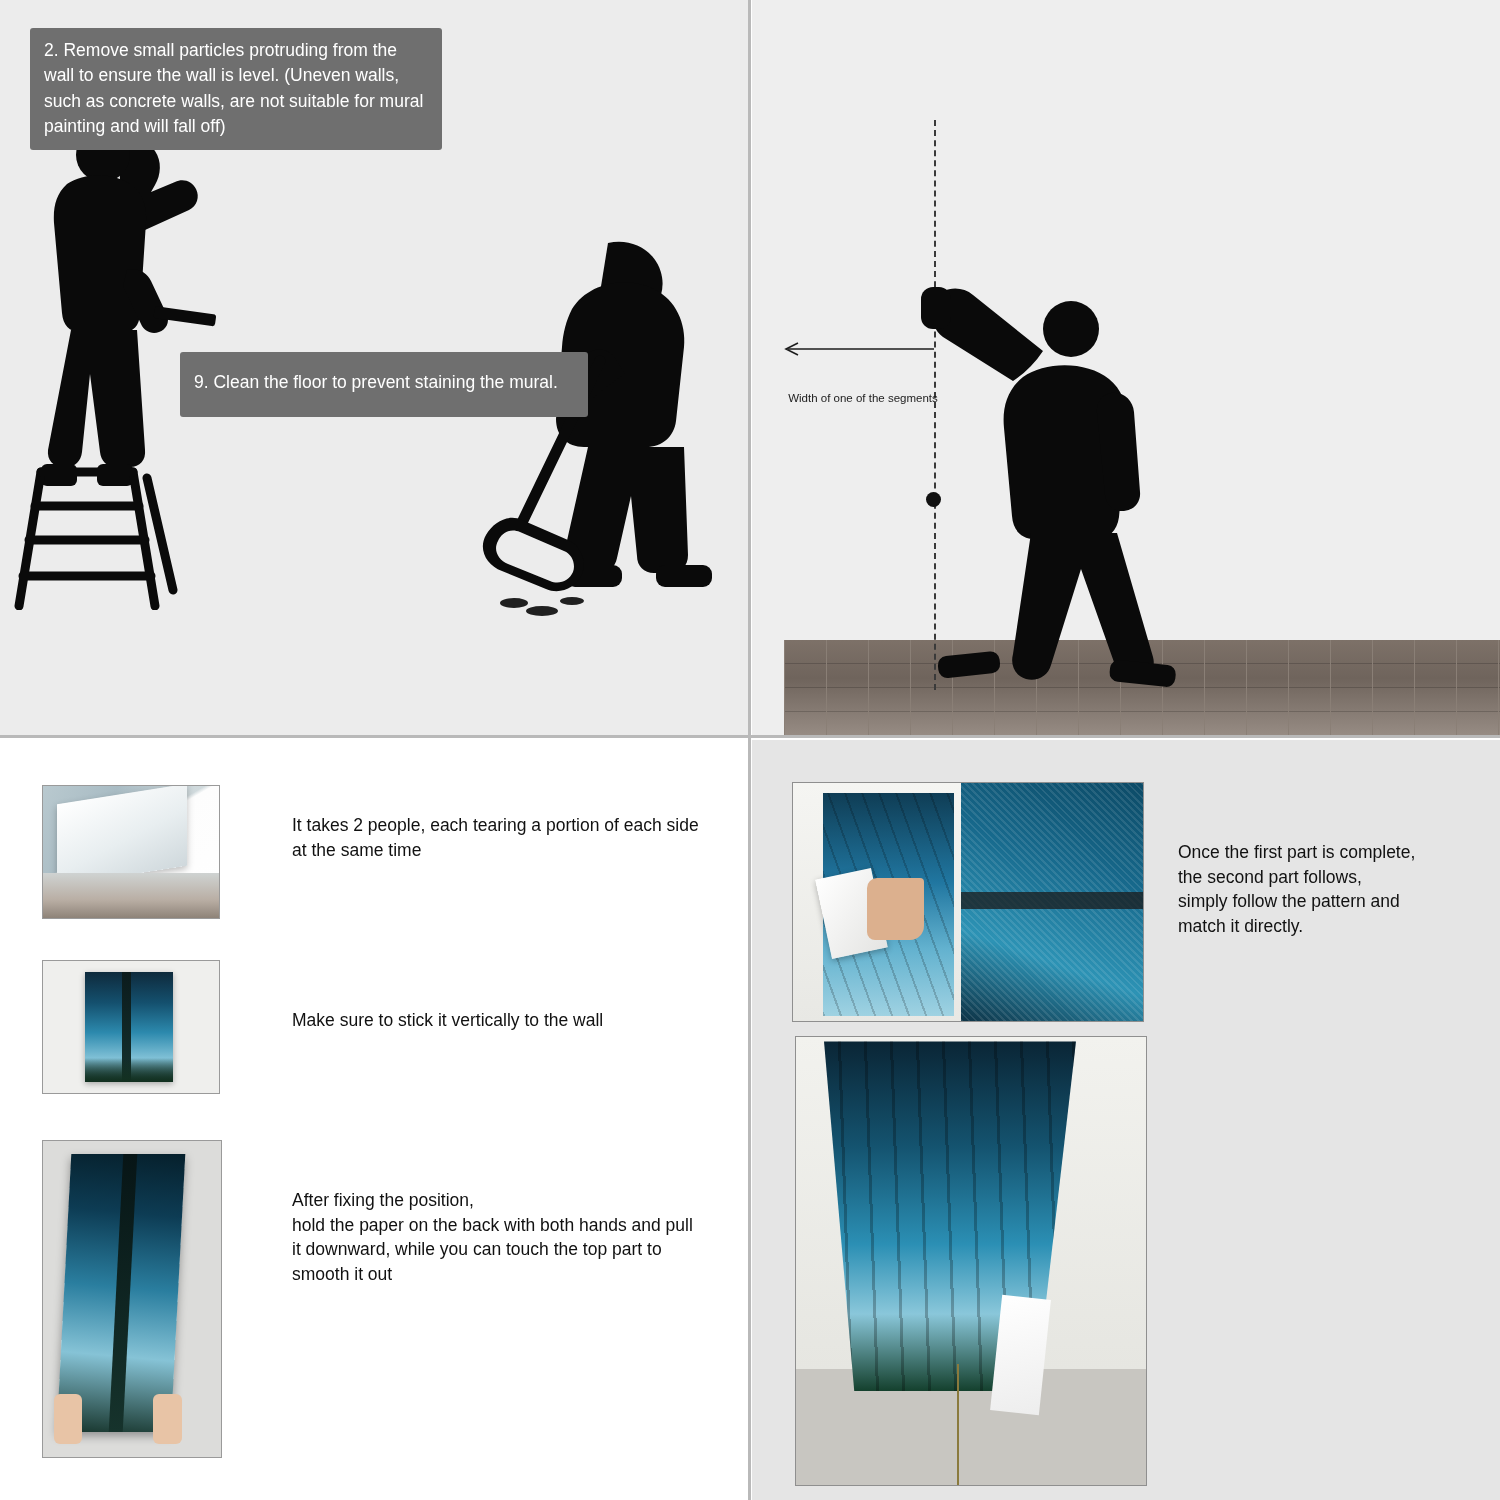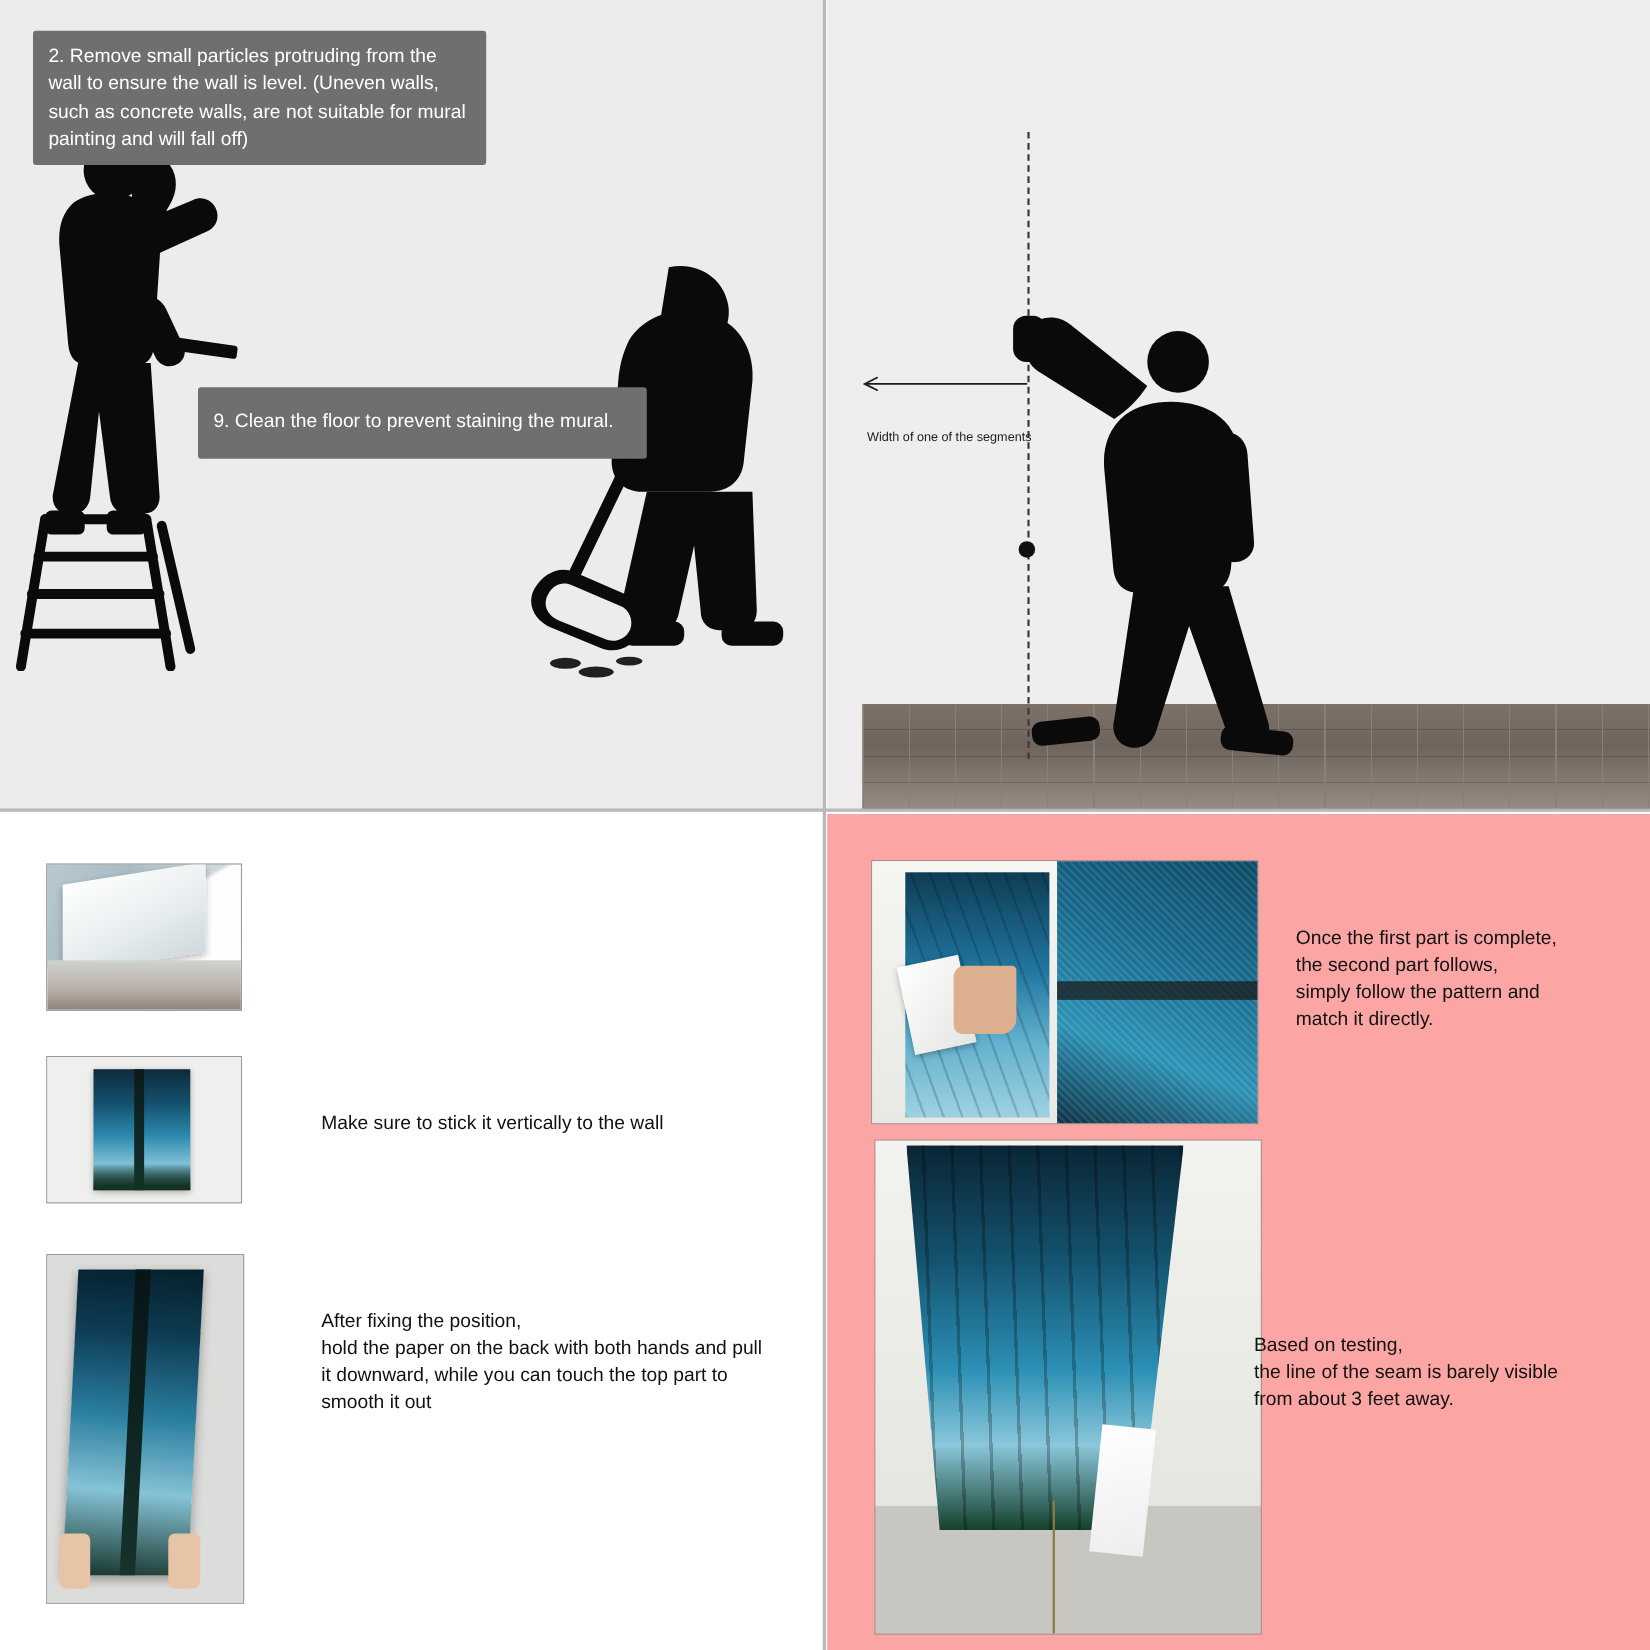--- a/index.html
+++ b/index.html
@@ -20,21 +20,21 @@
 
   
   .quad {
     position: absolute;
     box-sizing: border-box;
     overflow: hidden;
   }
   .q-tl { left: 0;    top: 0;    width: 748px;  height: 736px; background: #ececec; }
   .q-tr { left: 752px; top: 0;   width: 748px;  height: 736px; background: #eeeeee; }
   .q-bl { left: 0;    top: 740px; width: 748px; height: 760px; background: #ffffff; }
-  .q-br { left: 752px; top: 740px; width: 748px; height: 760px; background: #fca5a5; }
+  .q-br { left: 752px; top: 740px; width: 748px; height: 760px; background: #e5e5e5; }
 
   .divider-v {
     position: absolute;
     left: 748px; top: 0;
     width: 3px; height: 1500px;
     background: #b9b9b9;
   }
   .divider-h {
     position: absolute;
     left: 0; top: 735px;
@@ -347,20 +347,22 @@
   </div>
 
   <div class="quad q-bl">
 
     <div class="row" id="bl-row-1" style="top:45px;">
       <div class="thumb" id="thumb-peel">
         <div class="photo-peel">
             <div class="strip"></div>
           </div>
       </div>
+      <div class="caption" id="cap-peel">It takes 2 people, each tearing a portion of each side
+ at the same time</div>
     </div>
 
     <div class="row" id="bl-row-3" style="top:400px;">
       <div class="thumb" id="thumb-pull">
         <div class="photo-pull">
           <div class="sheet"></div>
           <div class="hand-l"></div>
           <div class="hand-r"></div>
         </div>
       </div>
@@ -400,20 +402,17 @@
 
     <div id="thumb-seam" style="left:43px; top:296px;">
       <div class="photo-seam">
         <div class="wall"></div>
         <div class="mural"></div>
         <div class="whitecurl"></div>
 
         <div class="seamline"></div>
       </div>
     </div>
-    <div class="caption" id="cap-seam" style="left:388px; top:470px;">Based on testing,
-the line of the seam is barely visible
-from about 3 feet away.</div>
   </div>
 
   <div class="divider-v"></div>
   <div class="divider-h"></div>
 </div>
 
 </body></html>

